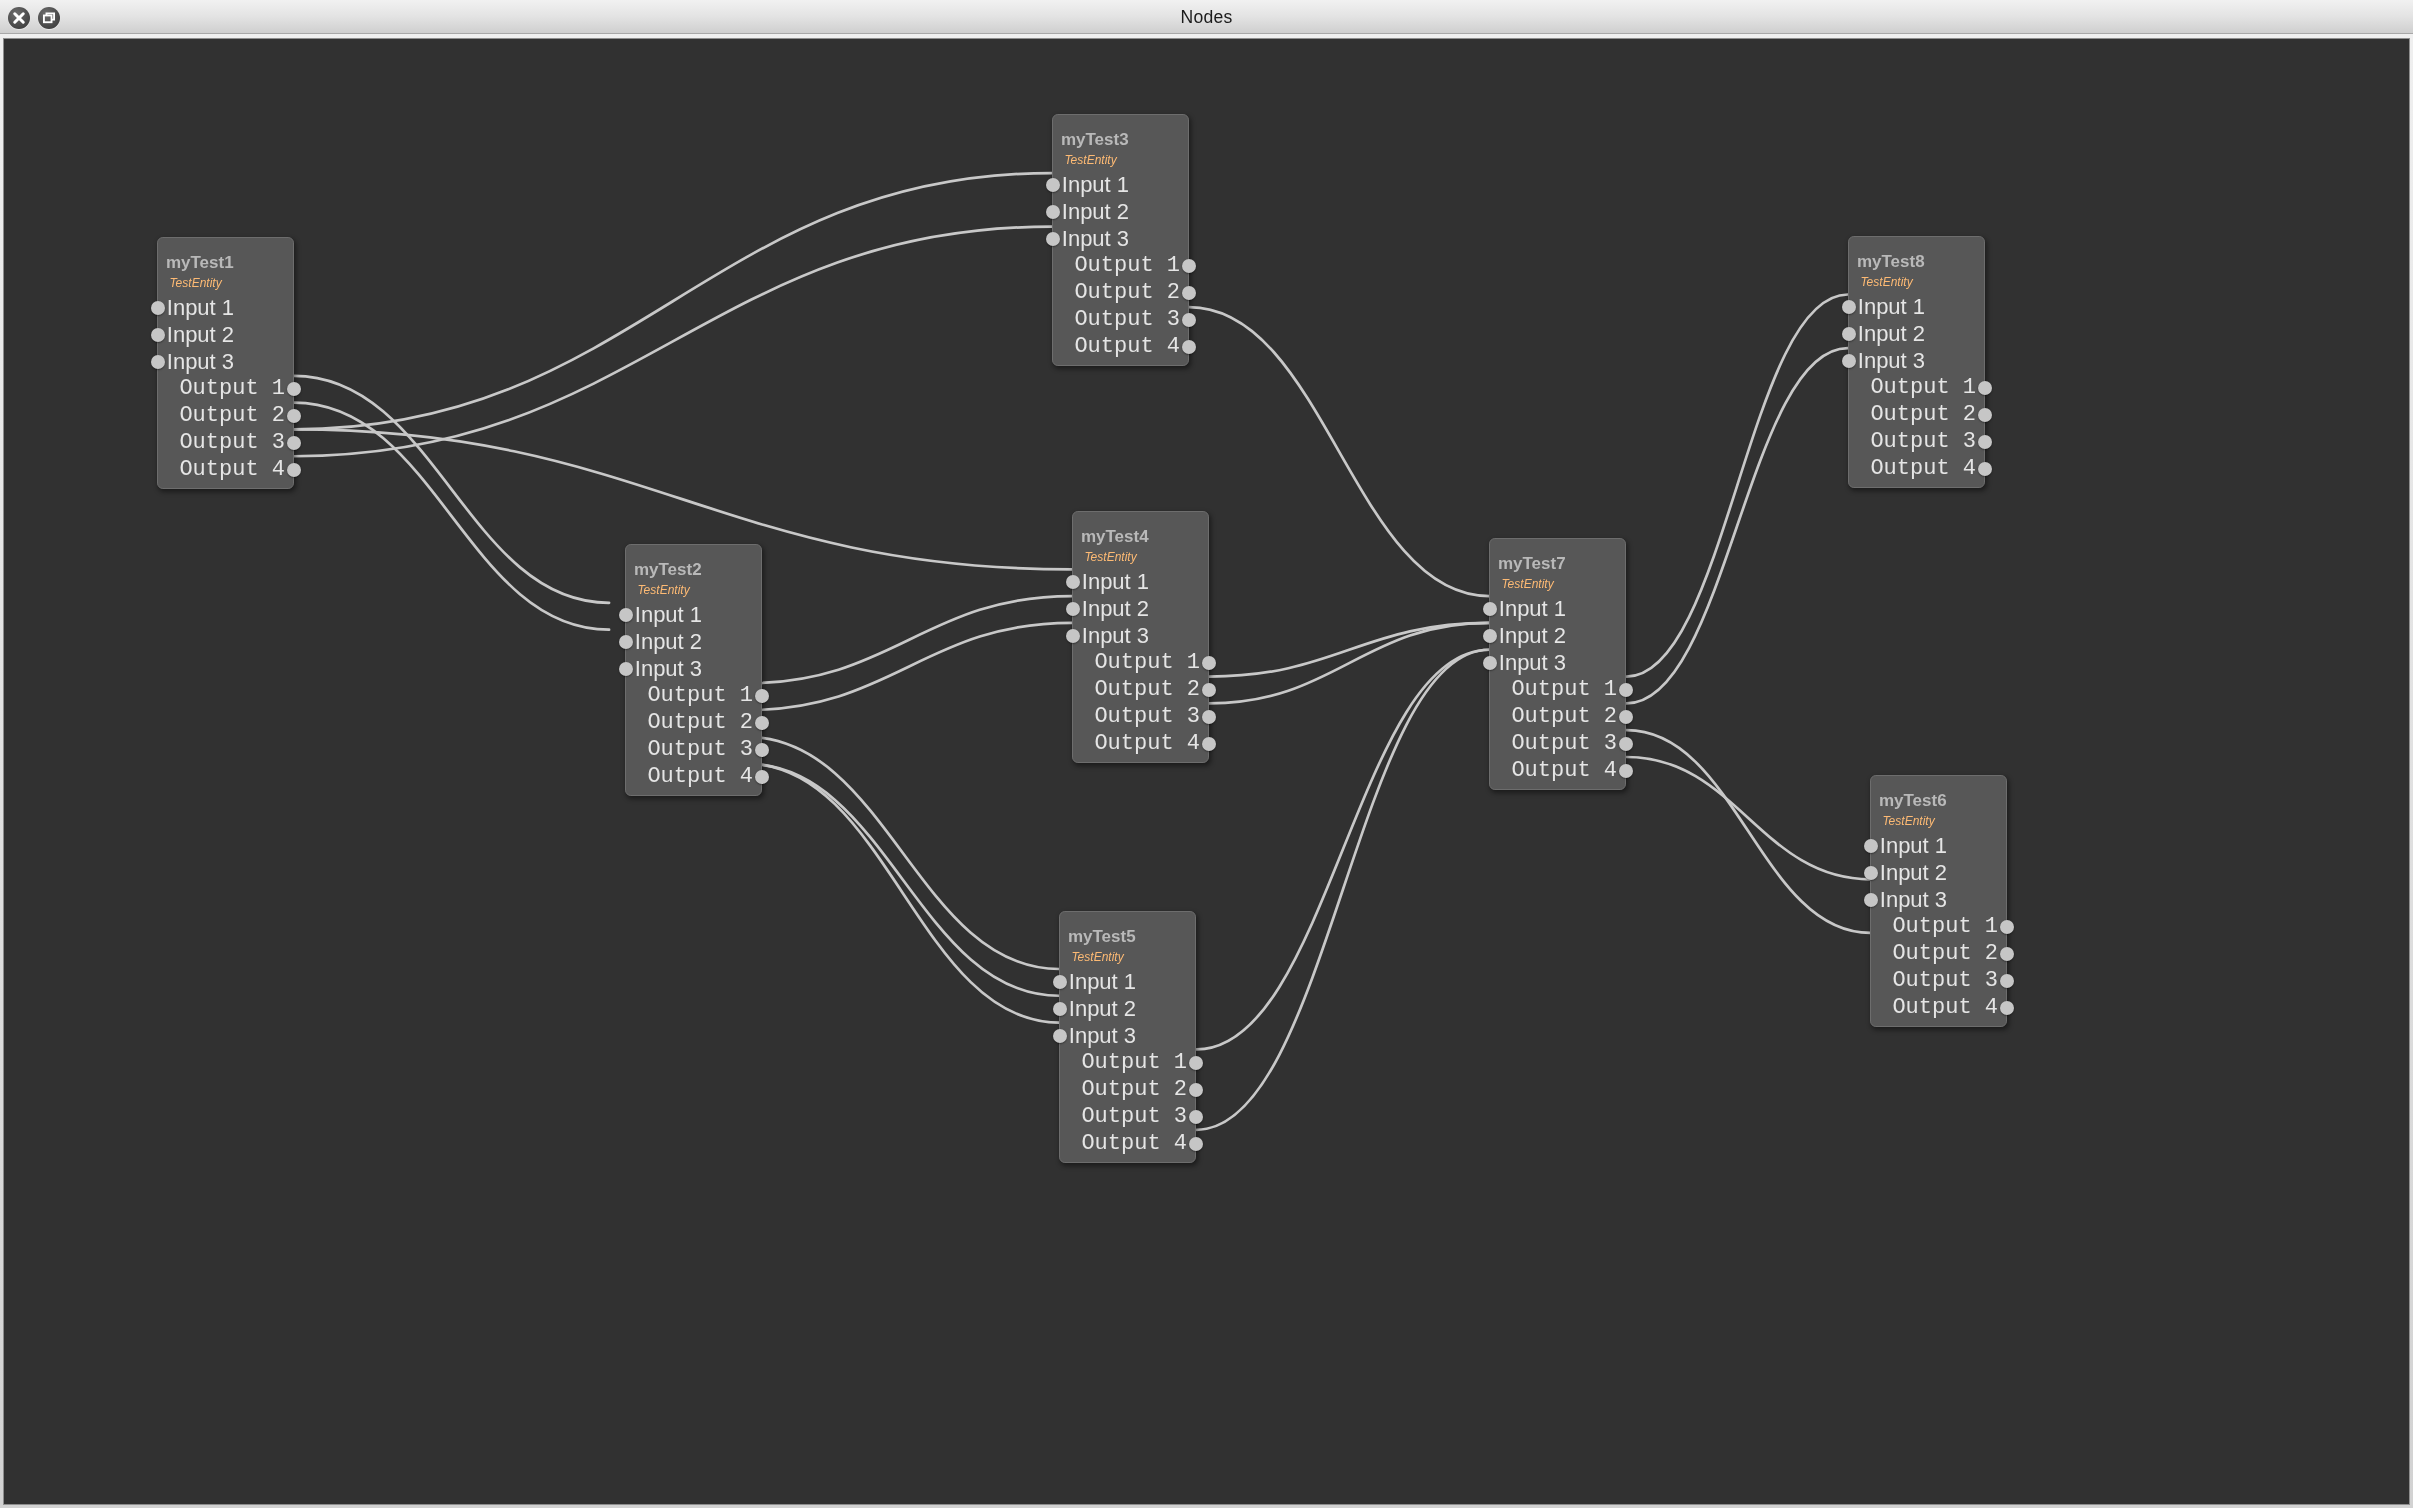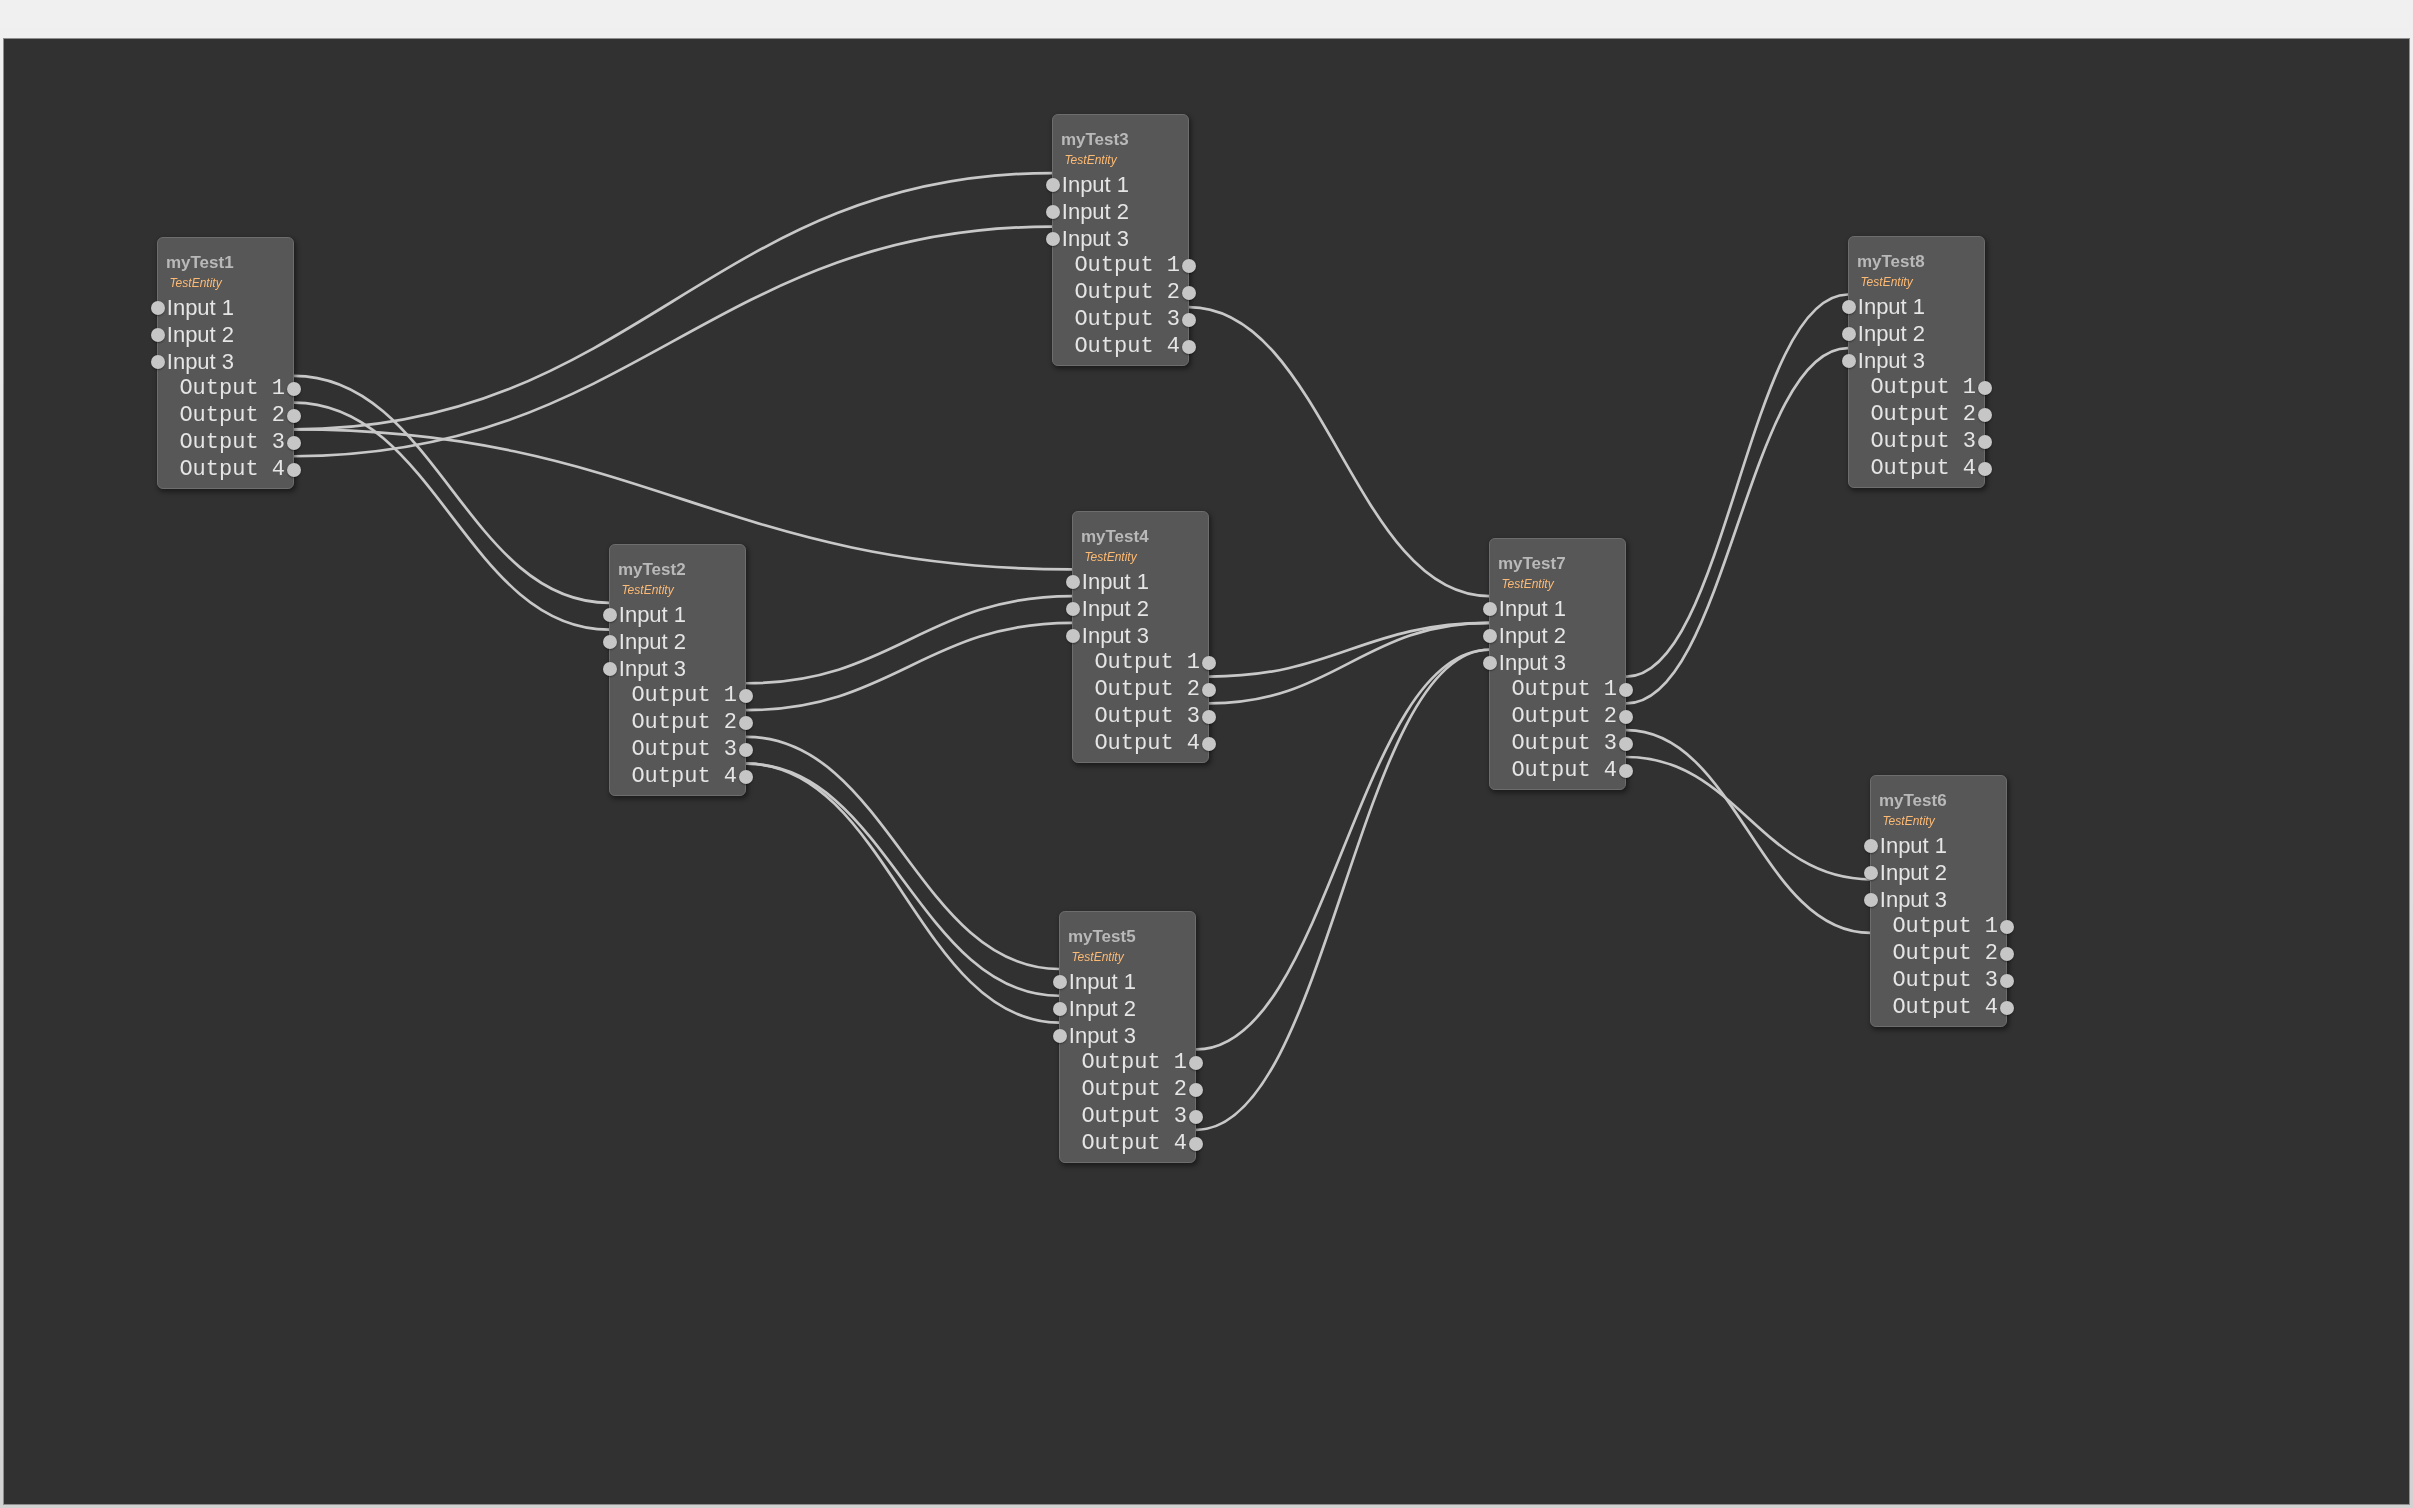--- a/index.html
+++ b/index.html
@@ -101,20 +101,34 @@
     cursor: pointer;
   }
   .port-dot.left  { left: -7.5px; }
   .port-dot.right { right: -7.5px; }
 </style>
 </head>
 <body>
 
 <div id="app">
 
+  <div id="titlebar">
+    <div class="winbtn" id="btn-close">
+      <svg width="22" height="22" viewBox="0 0 26 26" aria-hidden="true">
+        <path d="M8 8 L18 18 M18 8 L8 18" stroke="#ffffff" stroke-width="3.6" stroke-linecap="round" fill="none"></path>
+      </svg>
+    </div>
+    <div class="winbtn" id="btn-restore">
+      <svg width="22" height="22" viewBox="0 0 26 26" aria-hidden="true">
+        <rect x="7" y="10" width="9" height="8" stroke="#ffffff" stroke-width="2.2" fill="none"></rect>
+        <path d="M10 10 L10 7.5 L19 7.5 L19 15 L16.5 15" stroke="#ffffff" stroke-width="2.2" fill="none"></path>
+      </svg>
+    </div>
+    <div id="title-text">Nodes</div>
+  </div>
 
   <div id="canvas-frame">
     <svg id="wires" viewBox="0 0 2872 1751" preserveAspectRatio="none">
         <path d="M 346 466 C 752.8 466, 843.2 160, 1250 160" fill="none" stroke="#c8c8c8" stroke-width="3.2" stroke-linecap="round"></path>
         <path d="M 346 498 C 752.8 498, 843.2 224, 1250 224" fill="none" stroke="#c8c8c8" stroke-width="3.2" stroke-linecap="round"></path>
         <path d="M 346 402 C 515.2 402, 552.8 673, 722 673" fill="none" stroke="#c8c8c8" stroke-width="3.2" stroke-linecap="round"></path>
         <path d="M 346 434 C 515.2 434, 552.8 705, 722 705" fill="none" stroke="#c8c8c8" stroke-width="3.2" stroke-linecap="round"></path>
         <path d="M 346 466 C 763.6 466, 856.4 633, 1274 633" fill="none" stroke="#c8c8c8" stroke-width="3.2" stroke-linecap="round"></path>
         <path d="M 886 769 C 1060.6 769, 1099.4 665, 1274 665" fill="none" stroke="#c8c8c8" stroke-width="3.2" stroke-linecap="round"></path>
         <path d="M 886 801 C 1060.6 801, 1099.4 697, 1274 697" fill="none" stroke="#c8c8c8" stroke-width="3.2" stroke-linecap="round"></path>
@@ -136,21 +150,21 @@
           <div class="node-title">myTest1</div>
           <div class="node-subtitle">TestEntity</div>
           <div class="port-row in"><span class="port-dot left"></span><span>Input 1</span></div>
           <div class="port-row in"><span class="port-dot left"></span><span>Input 2</span></div>
           <div class="port-row in"><span class="port-dot left"></span><span>Input 3</span></div>
           <div class="port-row out"><span>Output 1</span><span class="port-dot right"></span></div>
           <div class="port-row out"><span>Output 2</span><span class="port-dot right"></span></div>
           <div class="port-row out"><span>Output 3</span><span class="port-dot right"></span></div>
           <div class="port-row out"><span>Output 4</span><span class="port-dot right"></span></div>
         </div>
-        <div class="node" style="left: 605px; top: 505px;">
+        <div class="node" style="left: 621px; top: 505px;">
           <div class="node-title">myTest2</div>
           <div class="node-subtitle">TestEntity</div>
           <div class="port-row in"><span class="port-dot left"></span><span>Input 1</span></div>
           <div class="port-row in"><span class="port-dot left"></span><span>Input 2</span></div>
           <div class="port-row in"><span class="port-dot left"></span><span>Input 3</span></div>
           <div class="port-row out"><span>Output 1</span><span class="port-dot right"></span></div>
           <div class="port-row out"><span>Output 2</span><span class="port-dot right"></span></div>
           <div class="port-row out"><span>Output 3</span><span class="port-dot right"></span></div>
           <div class="port-row out"><span>Output 4</span><span class="port-dot right"></span></div>
         </div>

